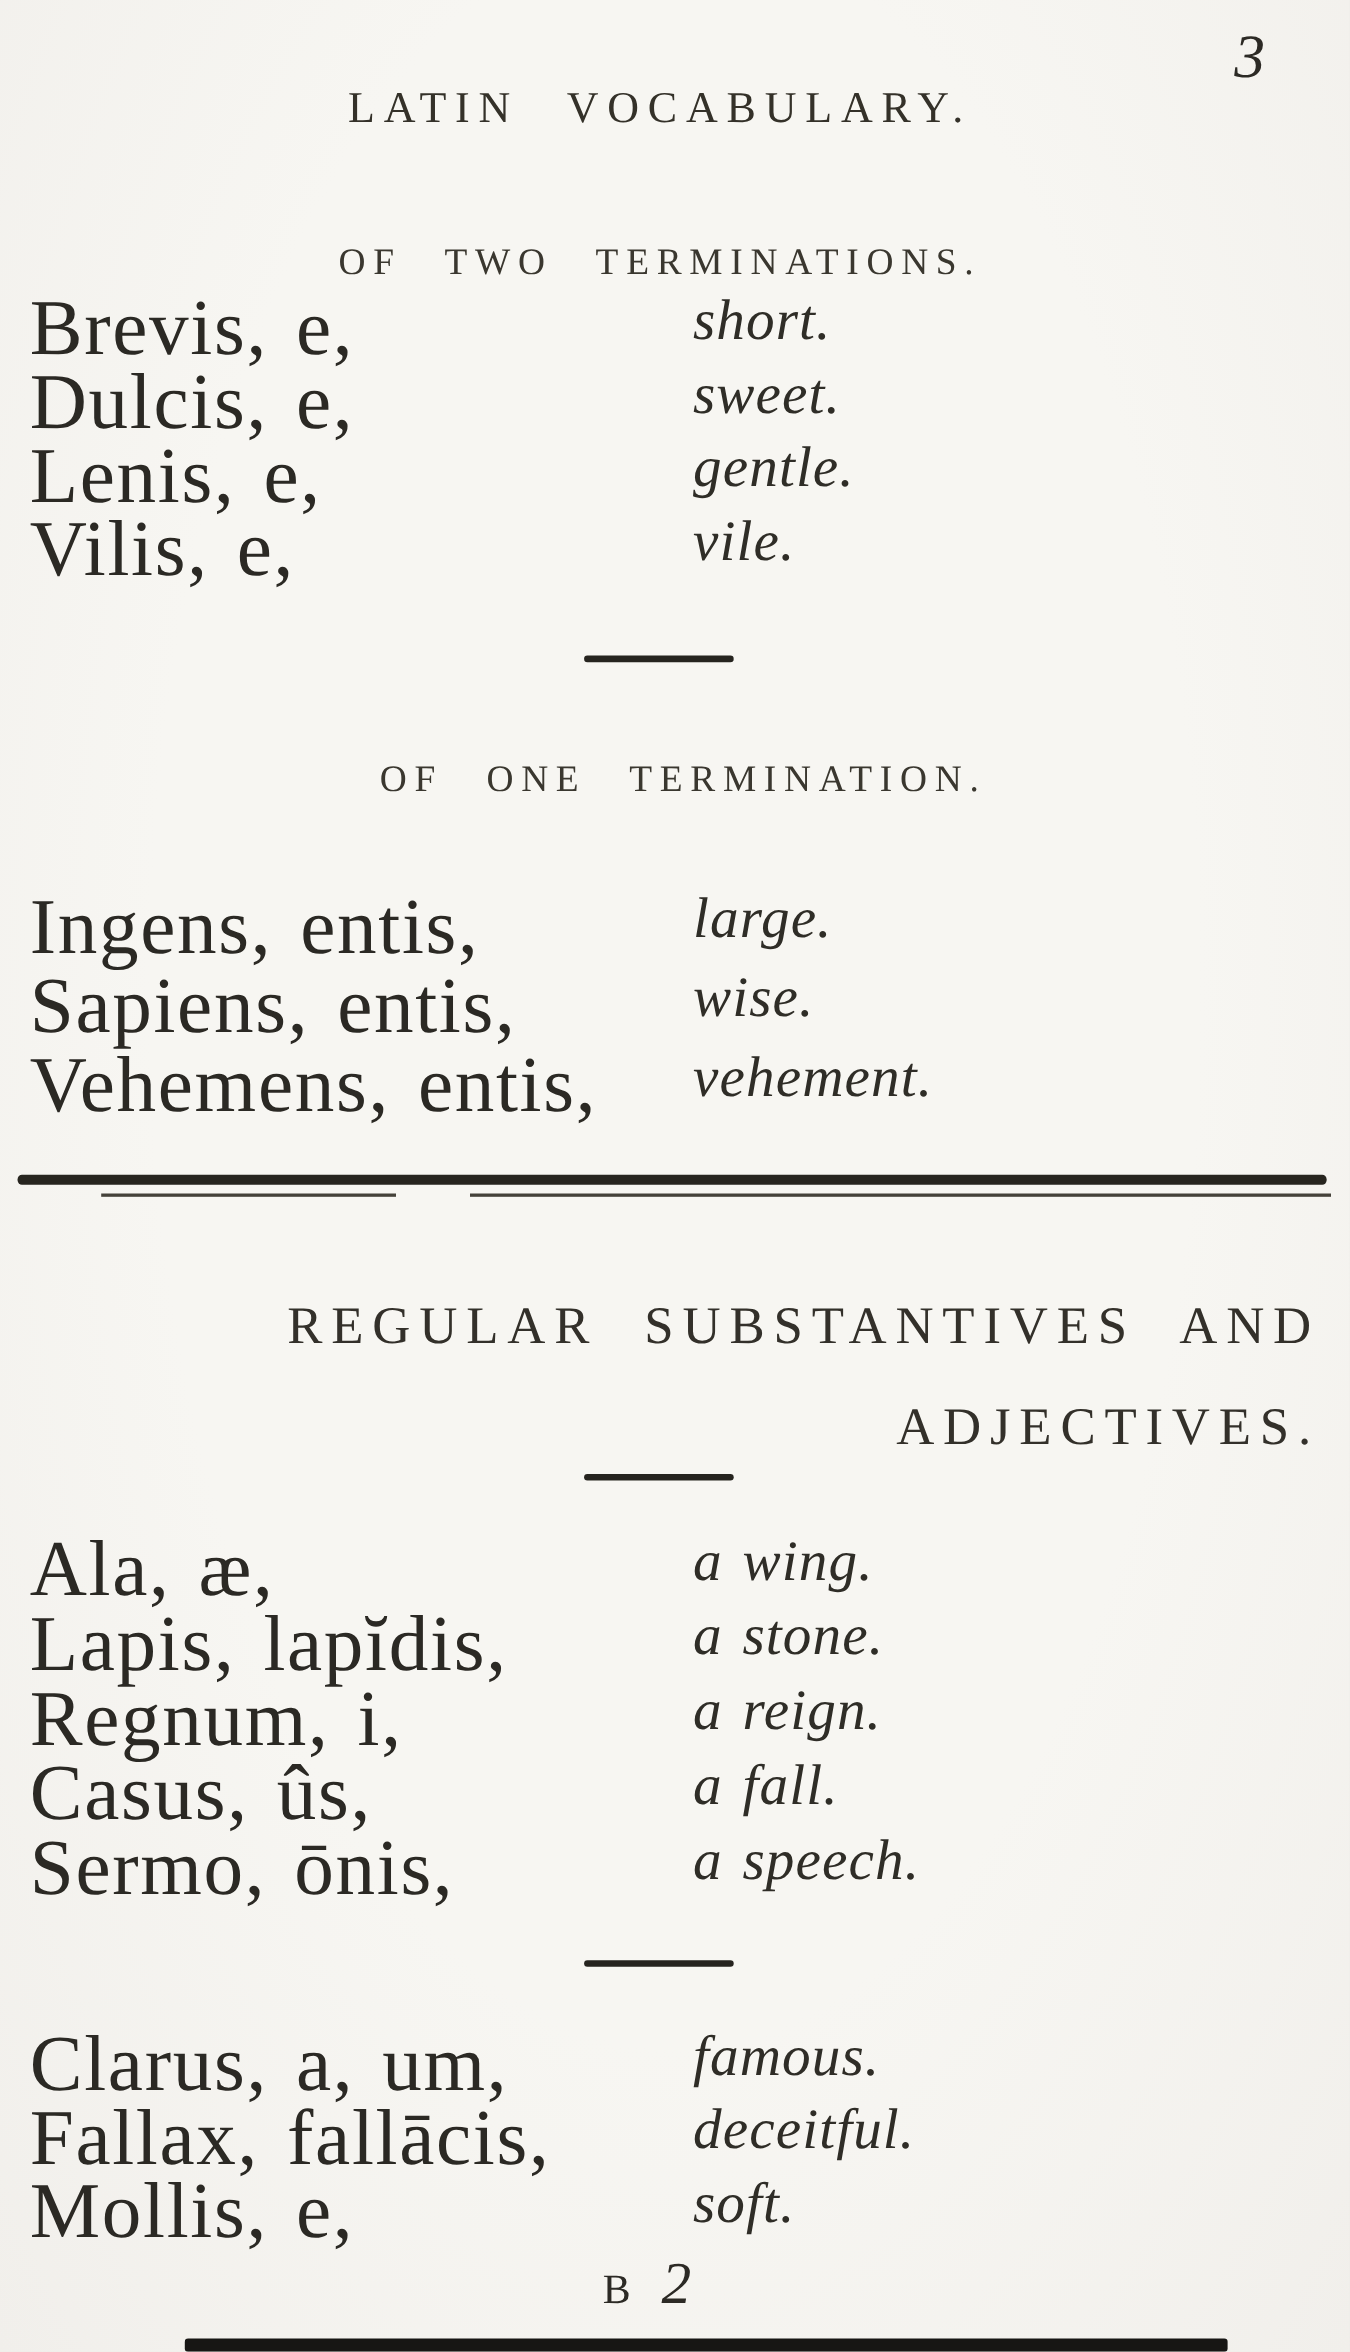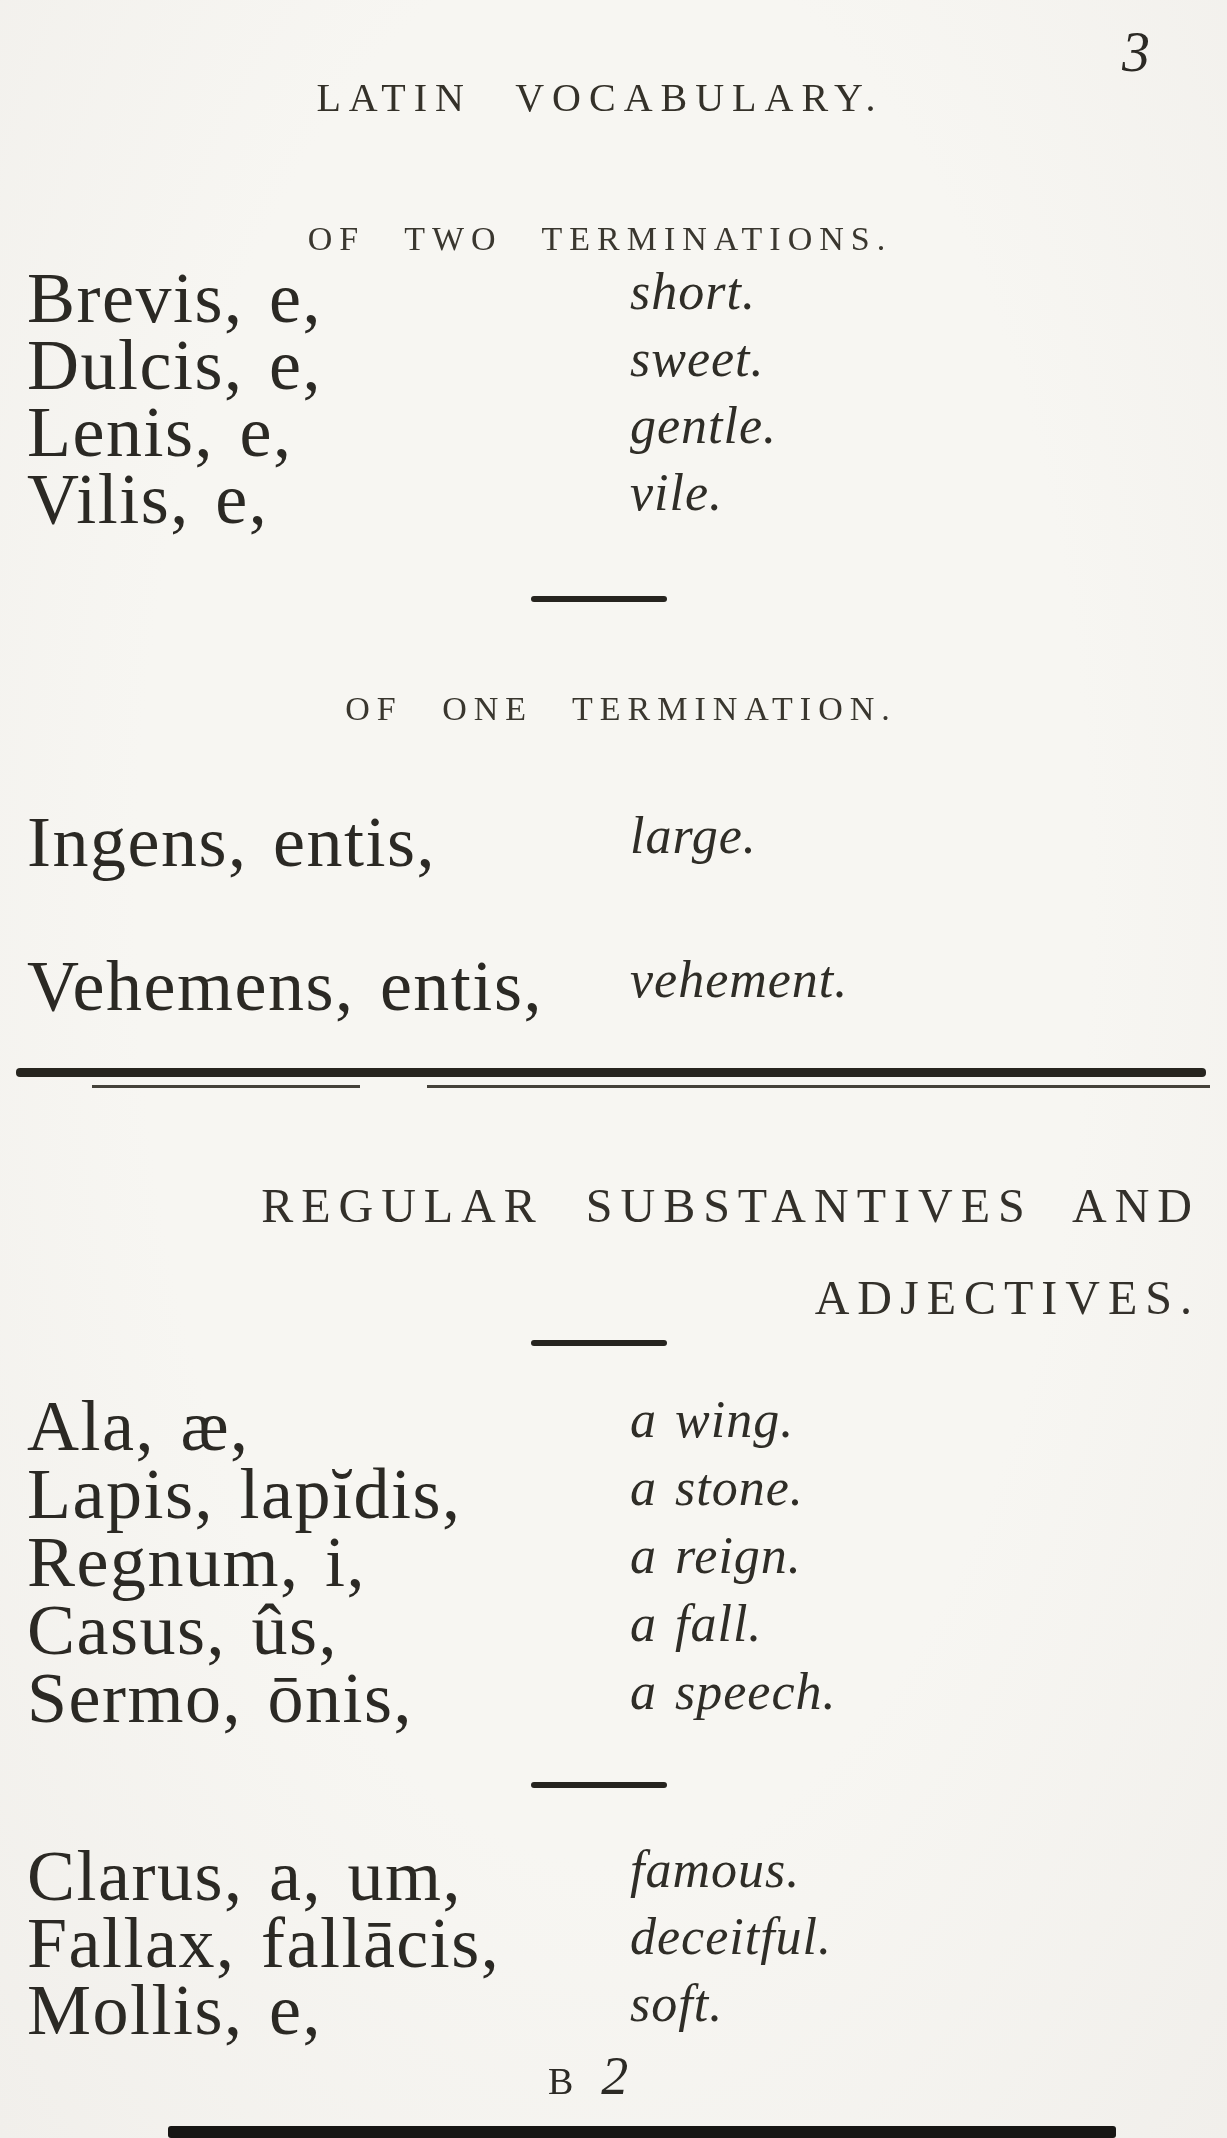--- a/index.html
+++ b/index.html
@@ -101,20 +101,24 @@
   </div>
 
   <div class="short-rule rule-1"></div>
 
   <div class="centered subhead subhead-one">OF ONE TERMINATION.</div>
 
   <div class="row" style="top:806px">
     <span class="latin">Ingens, entis,</span>
     <span class="english">large.</span>
   </div>
+  <div class="row" style="top:878px">
+    <span class="latin">Sapiens, entis,</span>
+    <span class="english">wise.</span>
+  </div>
   <div class="row" style="top:950px">
     <span class="latin">Vehemens, entis,</span>
     <span class="english">vehement.</span>
   </div>
 
   <div class="double-rule-thick"></div>
   <div class="double-rule-thin"></div>
 
   <div class="centered mainhead mainhead-l1">REGULAR SUBSTANTIVES AND</div>
   <div class="centered mainhead mainhead-l2">ADJECTIVES.</div>

